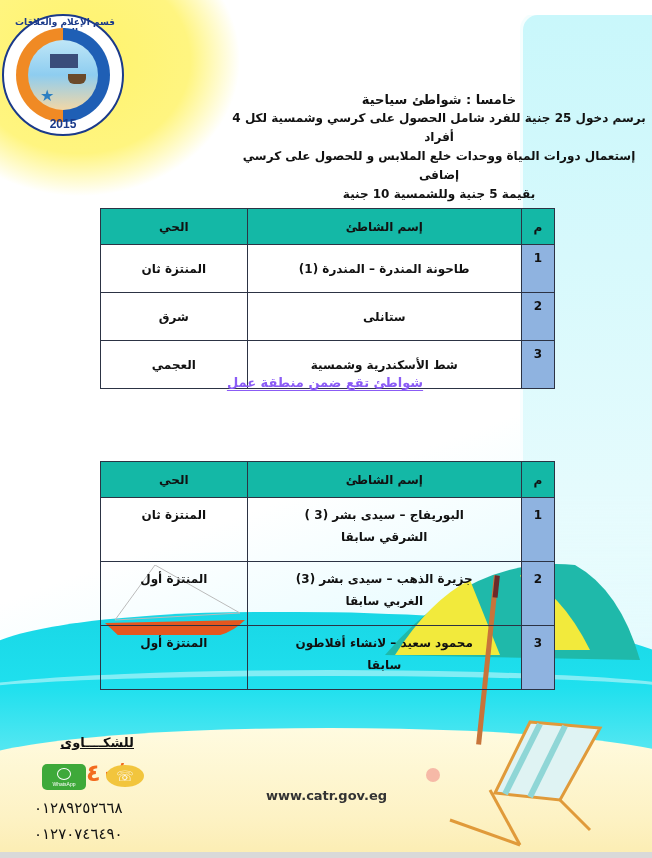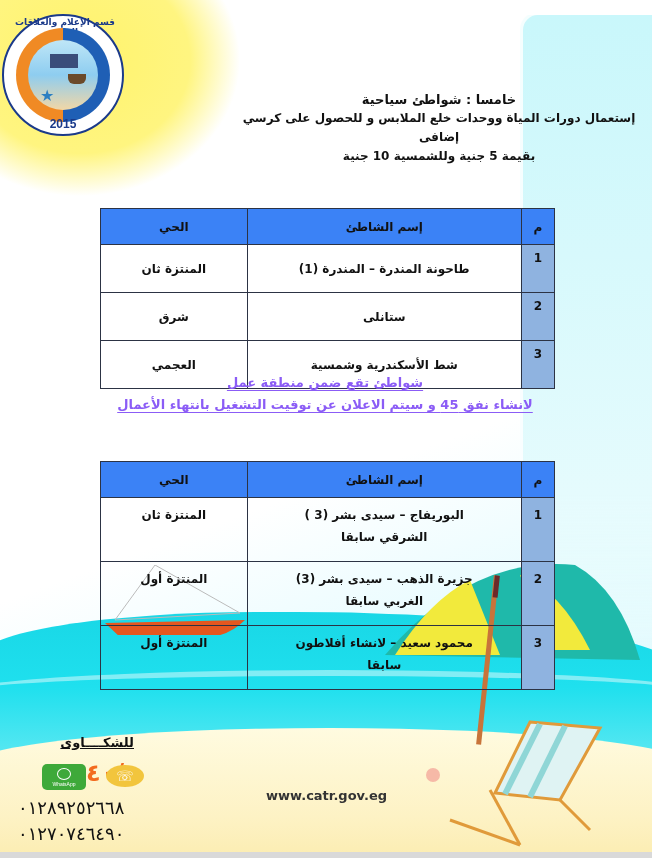--- a/index.html
+++ b/index.html
@@ -72,21 +72,21 @@
   .intro .title { font-size: 13px; margin-bottom: 2px; text-align: center; }
   .intro .line { font-size: 12px; line-height: 19px; }
 
   
   table.beach {
     position: absolute; border-collapse: collapse;
     direction: rtl; font-weight: bold; color: #111;
     font-family: "DejaVu Sans", sans-serif; font-size: 12px;
   }
   table.beach th, table.beach td { border: 1.5px solid #2c3344; text-align: center; }
-  table.beach th { background: #3b82f6; height: 33px; font-size: 12px; }
+  table.beach th { background: #14b8a6; height: 33px; font-size: 12px; }
   table.beach td.num { background: #8fb3e0; vertical-align: top; padding-top: 6px; font-size: 12px; width: 30px; }
   table.beach td { background: rgba(255,255,255,0.0); }
   #table1 { left: 100px; top: 208px; width: 455px; }
   #table1 td { height: 40px; }
   #table2 { left: 100px; top: 461px; width: 455px; }
   #table2 td { height: 56px; vertical-align: top; padding-top: 6px; line-height: 22px; }
   .col-dist { width: 143px; }
   .col-name { width: 270px; }
 
   .notice {
@@ -118,22 +118,22 @@
   .slash-40 {
     position: absolute; left: 86px; top: 759px;
     font-family: "DejaVu Sans", sans-serif; font-weight: bold; font-size: 24px; color: #f36b1f;
   }
   .phone-icon {
     position: absolute; left: 106px; top: 765px; width: 38px; height: 22px;
     border-radius: 50%; background: #f2c53d; color: #fff;
     display: flex; align-items: center; justify-content: center; font-size: 14px;
   }
   .phone-nums {
-    position: absolute; left: 18px; top: 795px; direction: rtl;
-    font-family: "DejaVu Sans", sans-serif; font-size: 18px; color: #111; letter-spacing: 3px;
+    position: absolute; left: 34px; top: 795px; direction: rtl;
+    font-family: "DejaVu Sans", sans-serif; font-size: 15px; color: #111; letter-spacing: 3px;
     line-height: 26px; text-align: left;
   }
   .website {
     position: absolute; left: 266px; top: 788px;
     font-family: "DejaVu Sans", sans-serif; font-weight: bold; font-size: 13px; color: #333;
   }
 </style>
 </head>
 <body>
 
@@ -149,20 +149,21 @@
   <div class="logo-inner">
     <div class="logo-castle"></div>
     <div class="logo-ship"></div>
     <div class="logo-star">★</div>
   </div>
   <div class="logo-year">2015</div>
 </div>
 
 <div class="intro">
   <div class="title">خامسا : شواطئ سياحية</div>
+  <div class="line">برسم دخول 25 جنية للفرد شامل الحصول على كرسي وشمسية لكل 4 أفراد</div>
   <div class="line">إستعمال دورات المياة ووحدات خلع الملابس و للحصول على كرسي إضافى</div>
   <div class="line">بقيمة 5 جنية وللشمسية 10 جنية</div>
 </div>
 
 <table class="beach" id="table1">
   <tbody>
       <tr>
     <th class="num">م</th>
     <th class="col-name">إسم الشاطئ</th>
     <th class="col-dist">الحي</th>
@@ -180,21 +181,20 @@
   <tr>
     <td class="num">3</td>
     <td>شط الأسكندرية وشمسية</td>
     <td>العجمي</td>
   </tr>
 </tbody>
   </table>
 
 <div class="notice">
   <div>شواطئ تقع ضمن منطقة عمل</div>
-  <div>لانشاء نفق 45 و سيتم الاعلان عن توقيت التشغيل بانتهاء الأعمال</div>
 </div>
 
 <svg class="umbrella" width="652" height="858" style="position:absolute;left:0;top:0;">
   <path d="M385 655 Q470 555 575 565 Q620 590 640 660 Z" fill="#1fb9aa"></path>
   <path d="M395 655 Q430 600 470 580 L500 655 Z" fill="#f2ea3c"></path>
   <path d="M520 575 Q560 590 590 650 L550 650 Z" fill="#f2ea3c"></path>
   <rect x="485" y="575" width="5" height="170" fill="#c8743a" transform="rotate(6 487 660)"></rect>
   <rect x="486" y="575" width="5" height="22" fill="#6b2a2a" transform="rotate(6 487 660)"></rect>
 </svg>
 <svg class="chair" width="652" height="858" style="position:absolute;left:0;top:0;">

